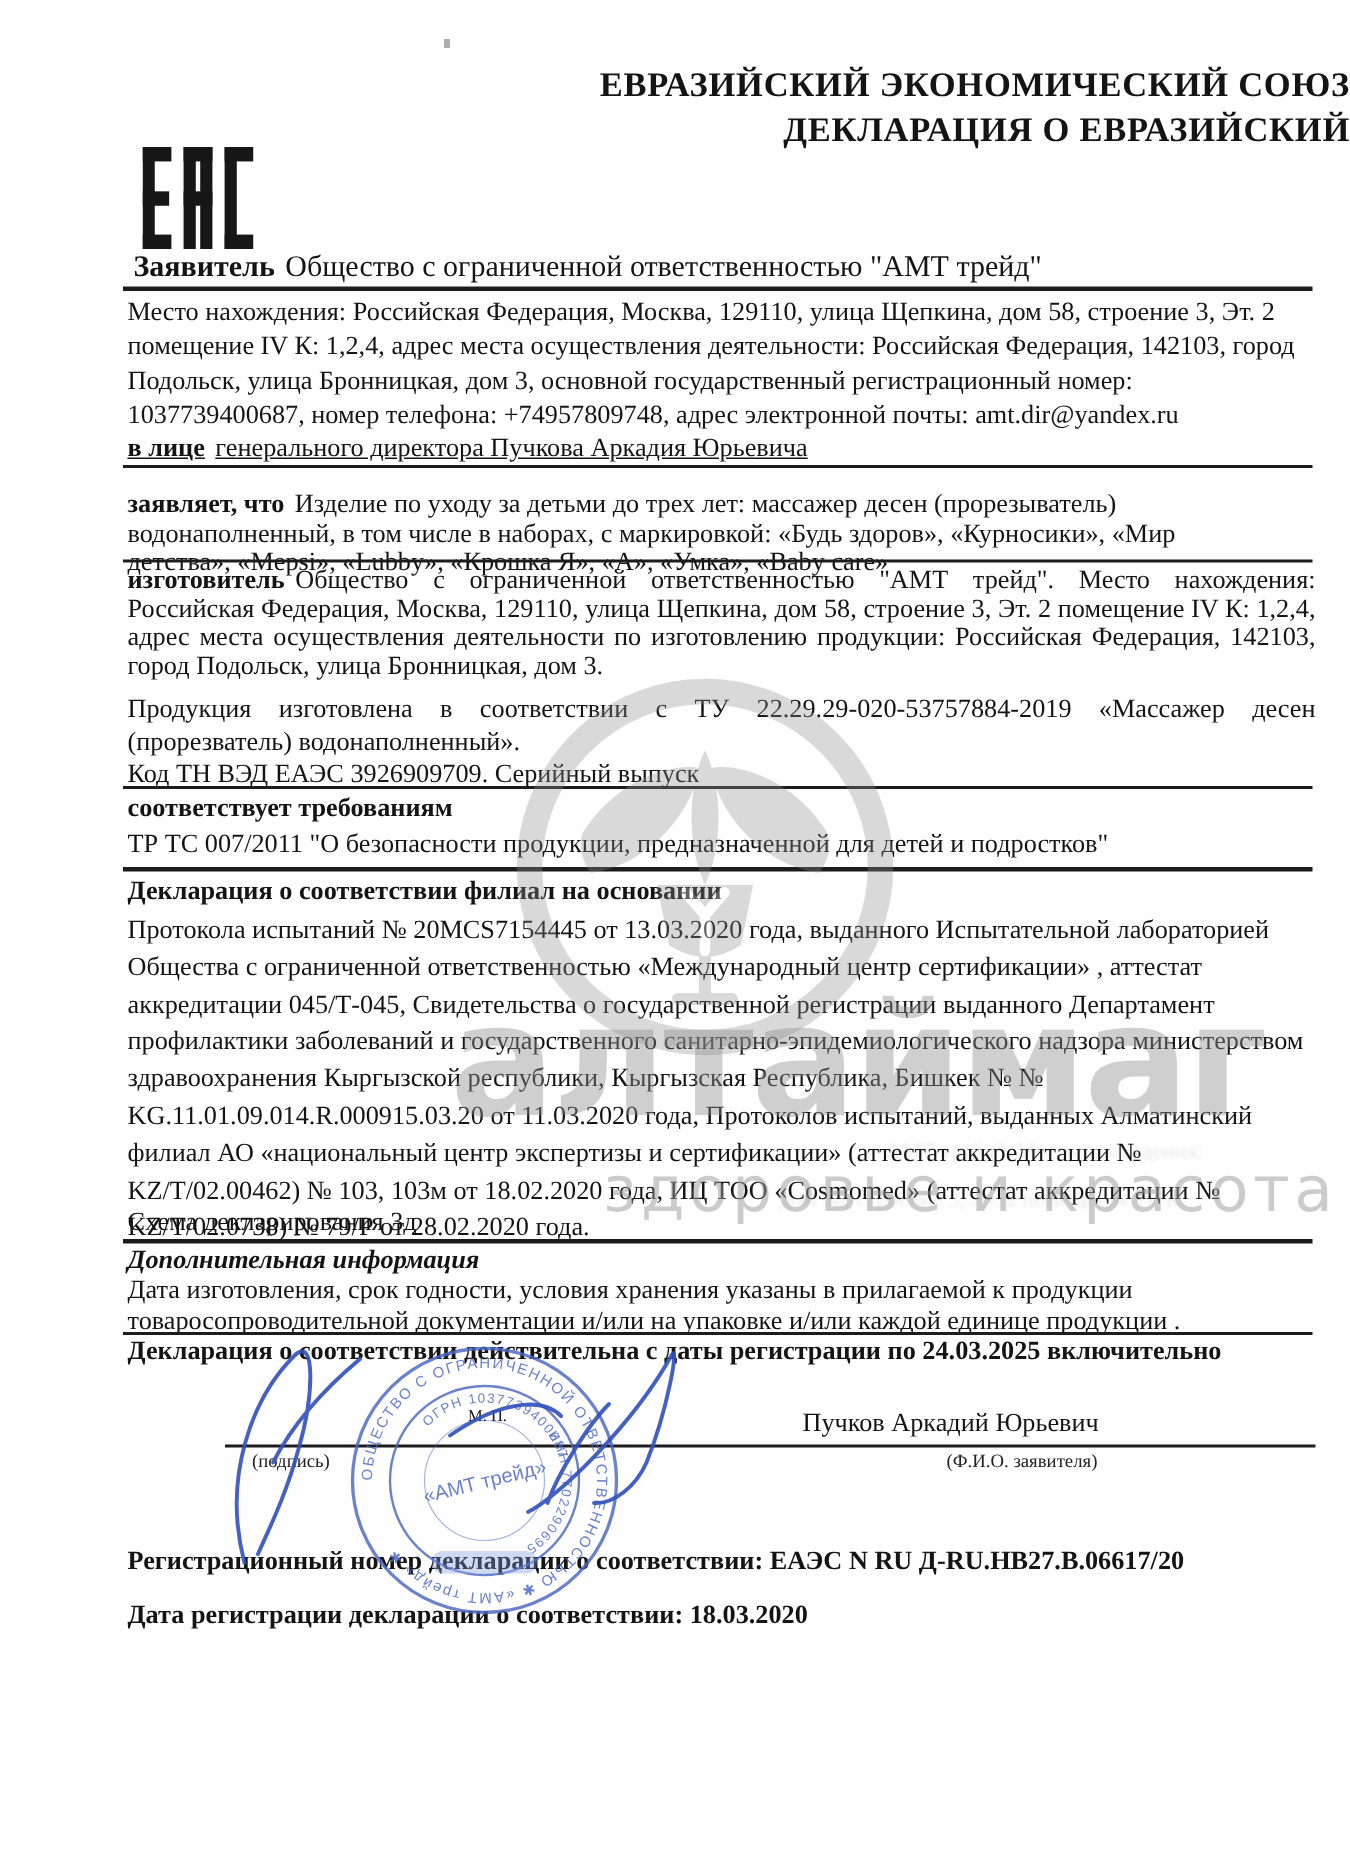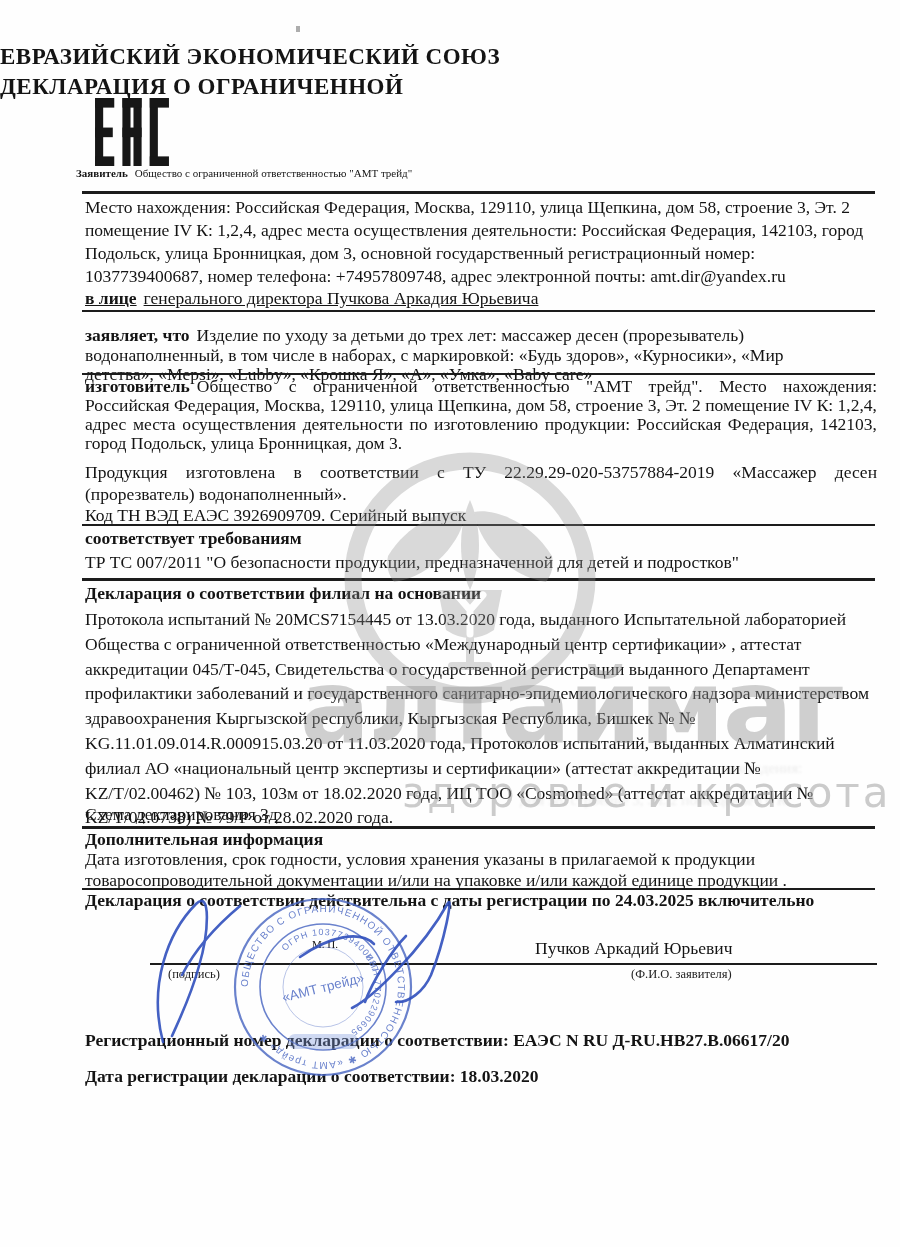--- a/index.html
+++ b/index.html
@@ -5,21 +5,21 @@
   html,body{margin:0;padding:0;background:#e9e9e9;}
   .page{
     position:relative;width:900px;height:1247px;margin:0 auto;
     background:#fefefe;overflow:hidden;
     font-family:"Liberation Serif","DejaVu Serif",serif;color:#141414;
   }
   .abs{position:absolute;}
   .b{font-weight:bold;}
   .lead{font-weight:bold;margin-right:7px;}
   .rule{position:absolute;background:#1c1c1c;}
-  .title{width:100%;text-align:left;font-weight:bold;font-size:23px;letter-spacing:.5px;}
+  .title{width:100%;text-align:right;font-weight:bold;font-size:23px;letter-spacing:.5px;}
   .body17{font-size:17.5px;line-height:23px;width:792px;left:85px;}
   .just{text-align:justify;}
   .small-label{font-size:12.5px;color:#222;}
   .wm{pointer-events:none;}
   .wm-name{
     font-family:"DejaVu Sans","Liberation Sans",sans-serif;font-weight:bold;
     font-size:104px;color:#8f8f8f;opacity:.42;letter-spacing:-2px;line-height:1;
   }
   .wm-tag{
     font-family:"DejaVu Sans","Liberation Sans",sans-serif;
@@ -31,21 +31,21 @@
   .stamp-layer{pointer-events:none;}
 </style>
 </head>
 <body>
 
 <div class="page">
 
   <div class="abs" style="left:296px;top:26px;width:4px;height:6px;background:#777;opacity:.6;"></div>
 
   <div class="abs title" style="top:44px;left:0;">ЕВРАЗИЙСКИЙ ЭКОНОМИЧЕСКИЙ СОЮЗ</div>
-  <div class="abs title" style="top:74px;left:0;">ДЕКЛАРАЦИЯ О ОГРАНИЧЕННОЙ</div>
+  <div class="abs title" style="top:74px;left:0;">ДЕКЛАРАЦИЯ О ЕВРАЗИЙСКИЙ</div>
 
   <div class="abs" style="left:95px;top:98px;width:74px;height:68px;">
     <svg width="74" height="68" viewBox="0 0 100 92">
       <g fill="#171717">
 
         <rect x="0" y="0" width="11" height="92"></rect>
         <rect x="0" y="0" width="26" height="13"></rect>
         <rect x="0" y="40" width="24" height="13"></rect>
         <rect x="0" y="79" width="26" height="13"></rect>
 
@@ -54,21 +54,21 @@
         <rect x="37" y="0" width="26" height="13"></rect>
         <rect x="37" y="40" width="26" height="13"></rect>
 
         <rect x="74" y="0" width="11" height="92"></rect>
         <rect x="74" y="0" width="26" height="13"></rect>
         <rect x="74" y="79" width="26" height="13"></rect>
       </g>
     </svg>
   </div>
 
-  <div class="abs" style="left:76px;top:167px;font-size:11px;text-align:right;">
+  <div class="abs" style="left:89px;top:167px;font-size:20px;text-align:right;">
     <span class="lead">Заявитель</span><span>Общество с ограниченной ответственностью "АМТ трейд"</span>
   </div>
   <div class="rule" style="left:82px;top:191px;width:793px;height:3px;"></div>
 
   <div class="abs body17" style="top:196px;">Место нахождения: Российская Федерация, Москва, 129110, улица Щепкина, дом 58, строение 3, Эт. 2 помещение IV К: 1,2,4, адрес места осуществления деятельности: Российская Федерация,  142103, город Подольск, улица Бронницкая, дом 3, основной государственный регистрационный номер: 1037739400687, номер телефона: +74957809748, адрес электронной почты: amt.dir@yandex.ru</div>
 
   <div class="abs" style="left:85px;top:288px;font-size:17.5px;text-decoration:underline;">
     <span class="lead">в лице</span><span>генерального директора Пучкова Аркадия Юрьевича</span>
   </div>
   <div class="rule" style="left:82px;top:310px;width:793px;height:2px;"></div>
@@ -87,21 +87,21 @@
 
   <div class="abs b" style="left:85px;top:528px;font-size:17.5px;">соответствует требованиям</div>
   <div class="abs body17" style="top:551px;">ТР ТС 007/2011 "О безопасности продукции, предназначенной для детей и подростков"</div>
   <div class="rule" style="left:82px;top:578px;width:793px;height:2.5px;"></div>
 
   <div class="abs b" style="left:85px;top:583px;font-size:17.5px;">Декларация о соответствии филиал на основании</div>
   <div class="abs body17" style="top:607px;line-height:24.8px;">Протокола испытаний № 20MCS7154445 от 13.03.2020 года, выданного Испытательной лабораторией Общества с ограниченной ответственностью «Международный центр сертификации» , аттестат аккредитации 045/Т-045, Свидетельства о государственной регистрации выданного Департамент профилактики заболеваний и государственного санитарно-эпидемиологического надзора министерством здравоохранения Кыргызской республики, Кыргызская Республика, Бишкек  № № KG.11.01.09.014.R.000915.03.20  от 11.03.2020 года, Протоколов испытаний, выданных Алматинский филиал АО «национальный центр экспертизы и сертификации» (аттестат аккредитации № KZ/T/02.00462) № 103, 103м от 18.02.2020 года, ИЦ ТОО «Cosmomed»  (аттестат аккредитации № KZ/T/02.0738) № 79/Р от 28.02.2020 года.</div>
   <div class="abs body17" style="top:803px;">Схема декларирования 3д</div>
   <div class="rule" style="left:82px;top:826px;width:793px;height:2.5px;"></div>
 
-  <div class="abs b" style="left:85px;top:829px;font-size:17.5px;">Дополнительная информация</div>
+  <div class="abs b" style="left:85px;top:829px;font-size:17.5px;font-style:italic;">Дополнительная информация</div>
   <div class="abs body17" style="top:849px;line-height:20.5px;">Дата изготовления, срок годности, условия хранения указаны  в прилагаемой к продукции товаросопроводительной документации и/или на упаковке и/или каждой единице продукции .</div>
   <div class="rule" style="left:82px;top:888px;width:793px;height:1.5px;"></div>
 
   <div class="abs b" style="left:85px;top:890px;font-size:17.5px;width:792px;">Декларация о соответствии действительна с даты регистрации по 24.03.2025 включительно</div>
 
   <div class="abs" style="left:312px;top:938px;font-size:11px;">М. П.</div>
   <div class="abs" style="left:535px;top:938px;font-size:17.5px;">Пучков Аркадий Юрьевич</div>
   <div class="rule" style="left:150px;top:963px;width:727px;height:1.5px;"></div>
   <div class="abs small-label" style="left:168px;top:967px;">(подпись)</div>
   <div class="abs small-label" style="left:593px;top:967px;margin-left:38px;">(Ф.И.О. заявителя)</div>

